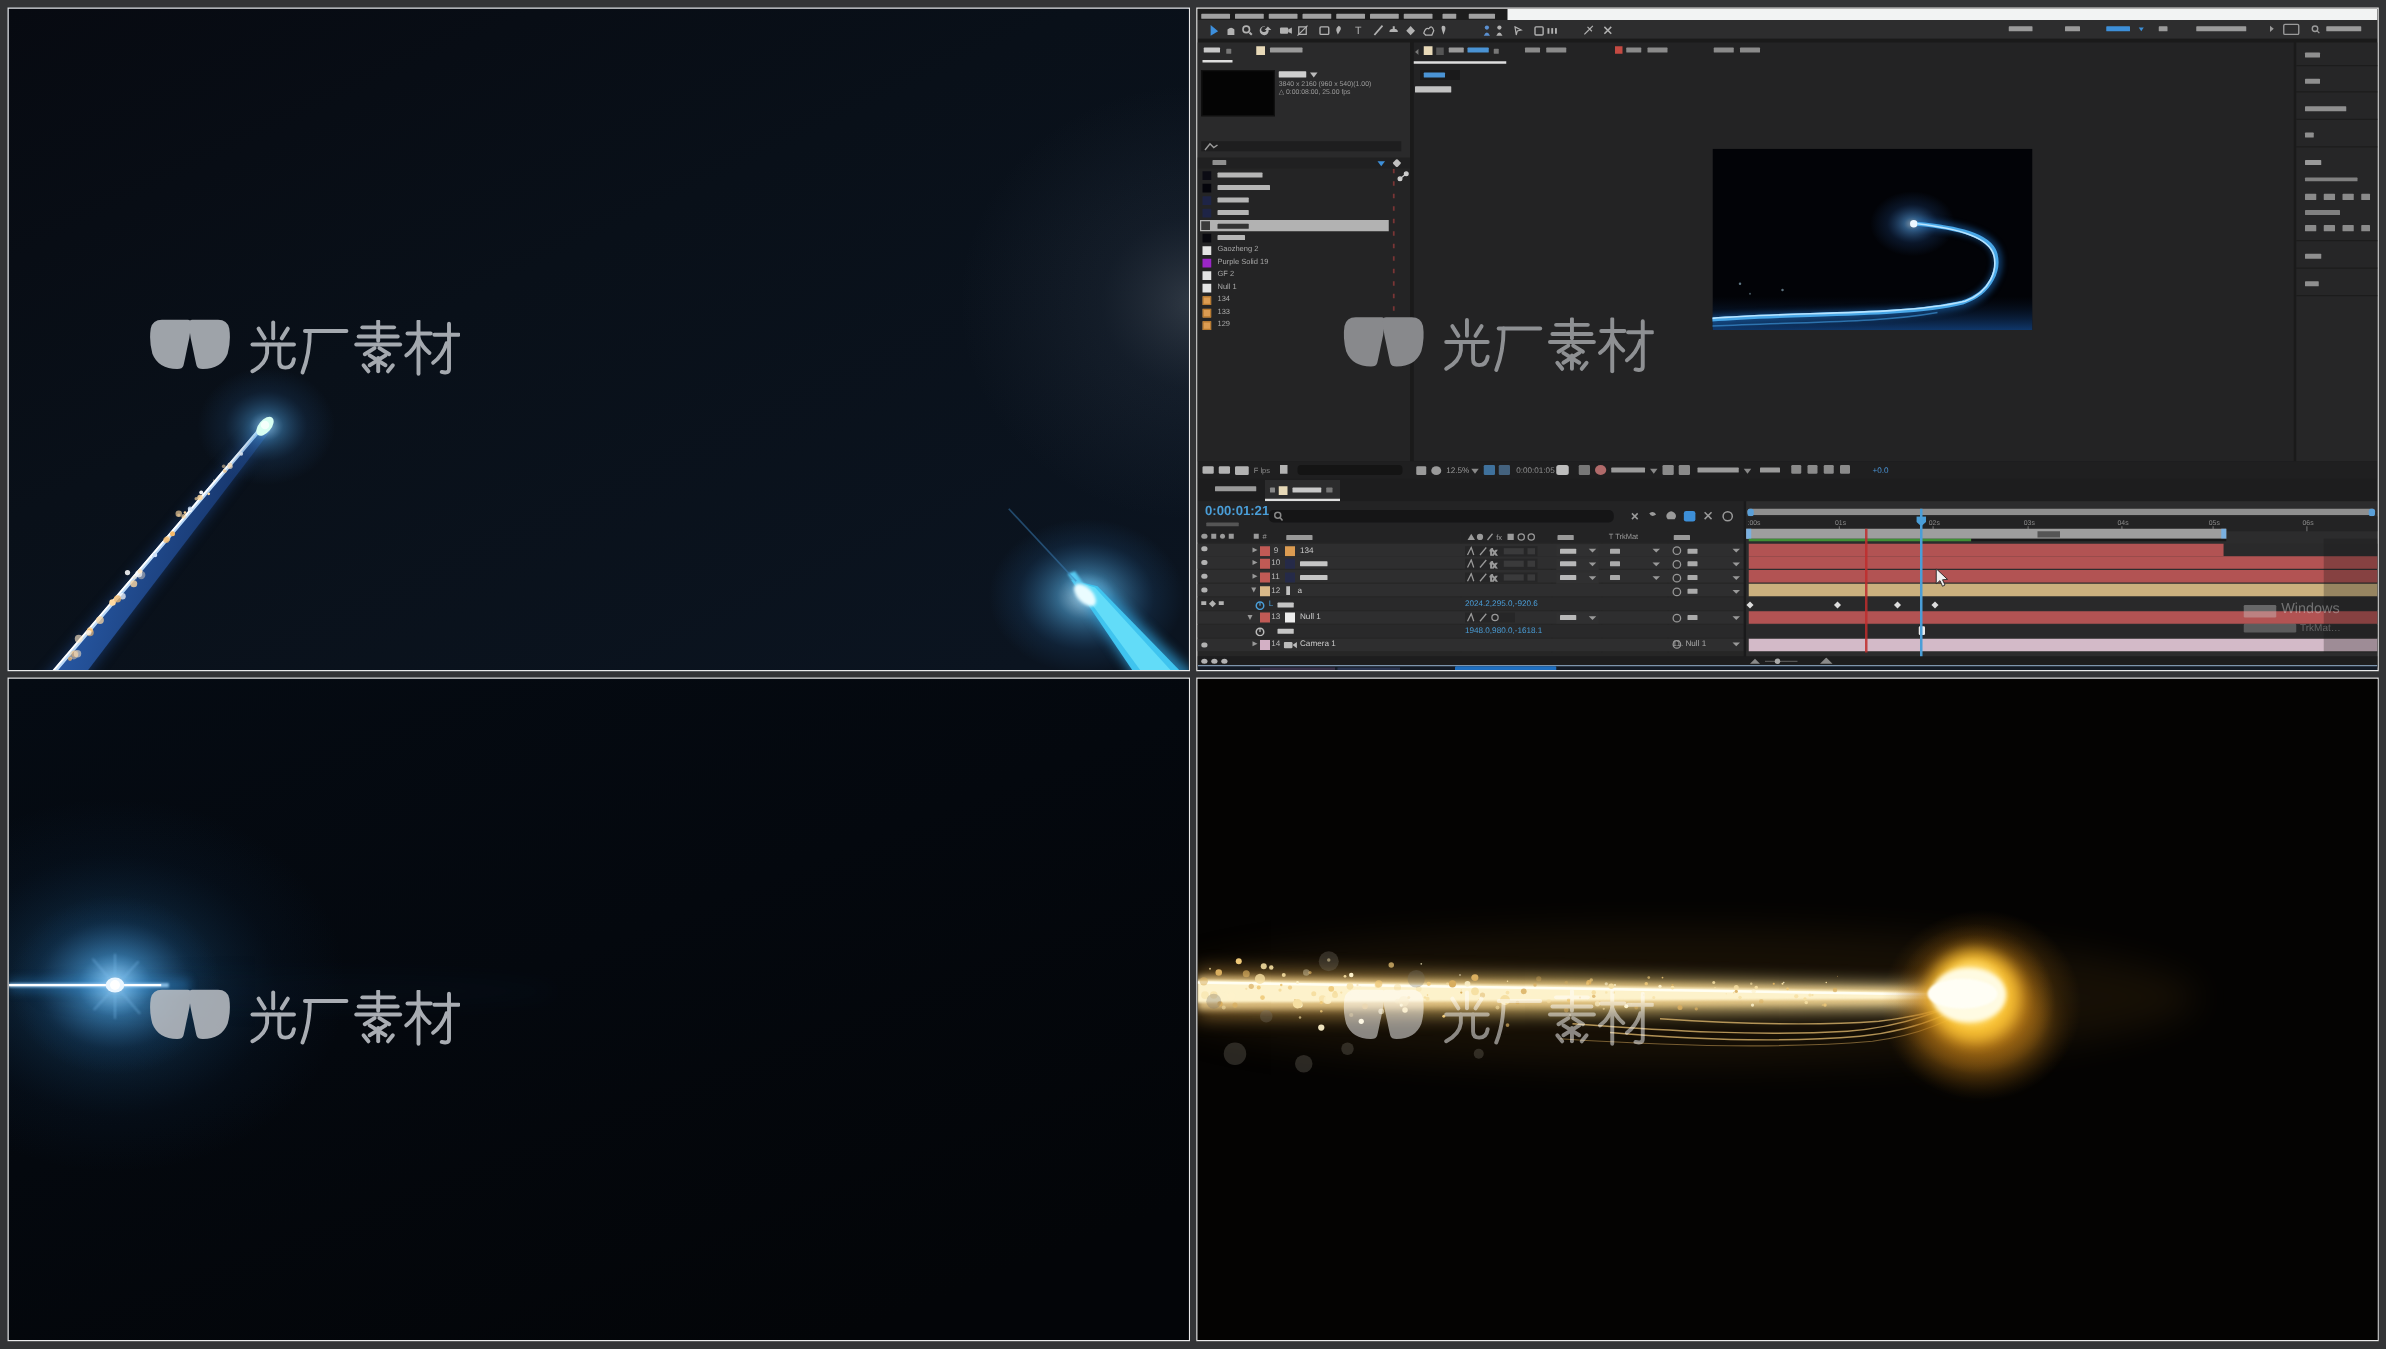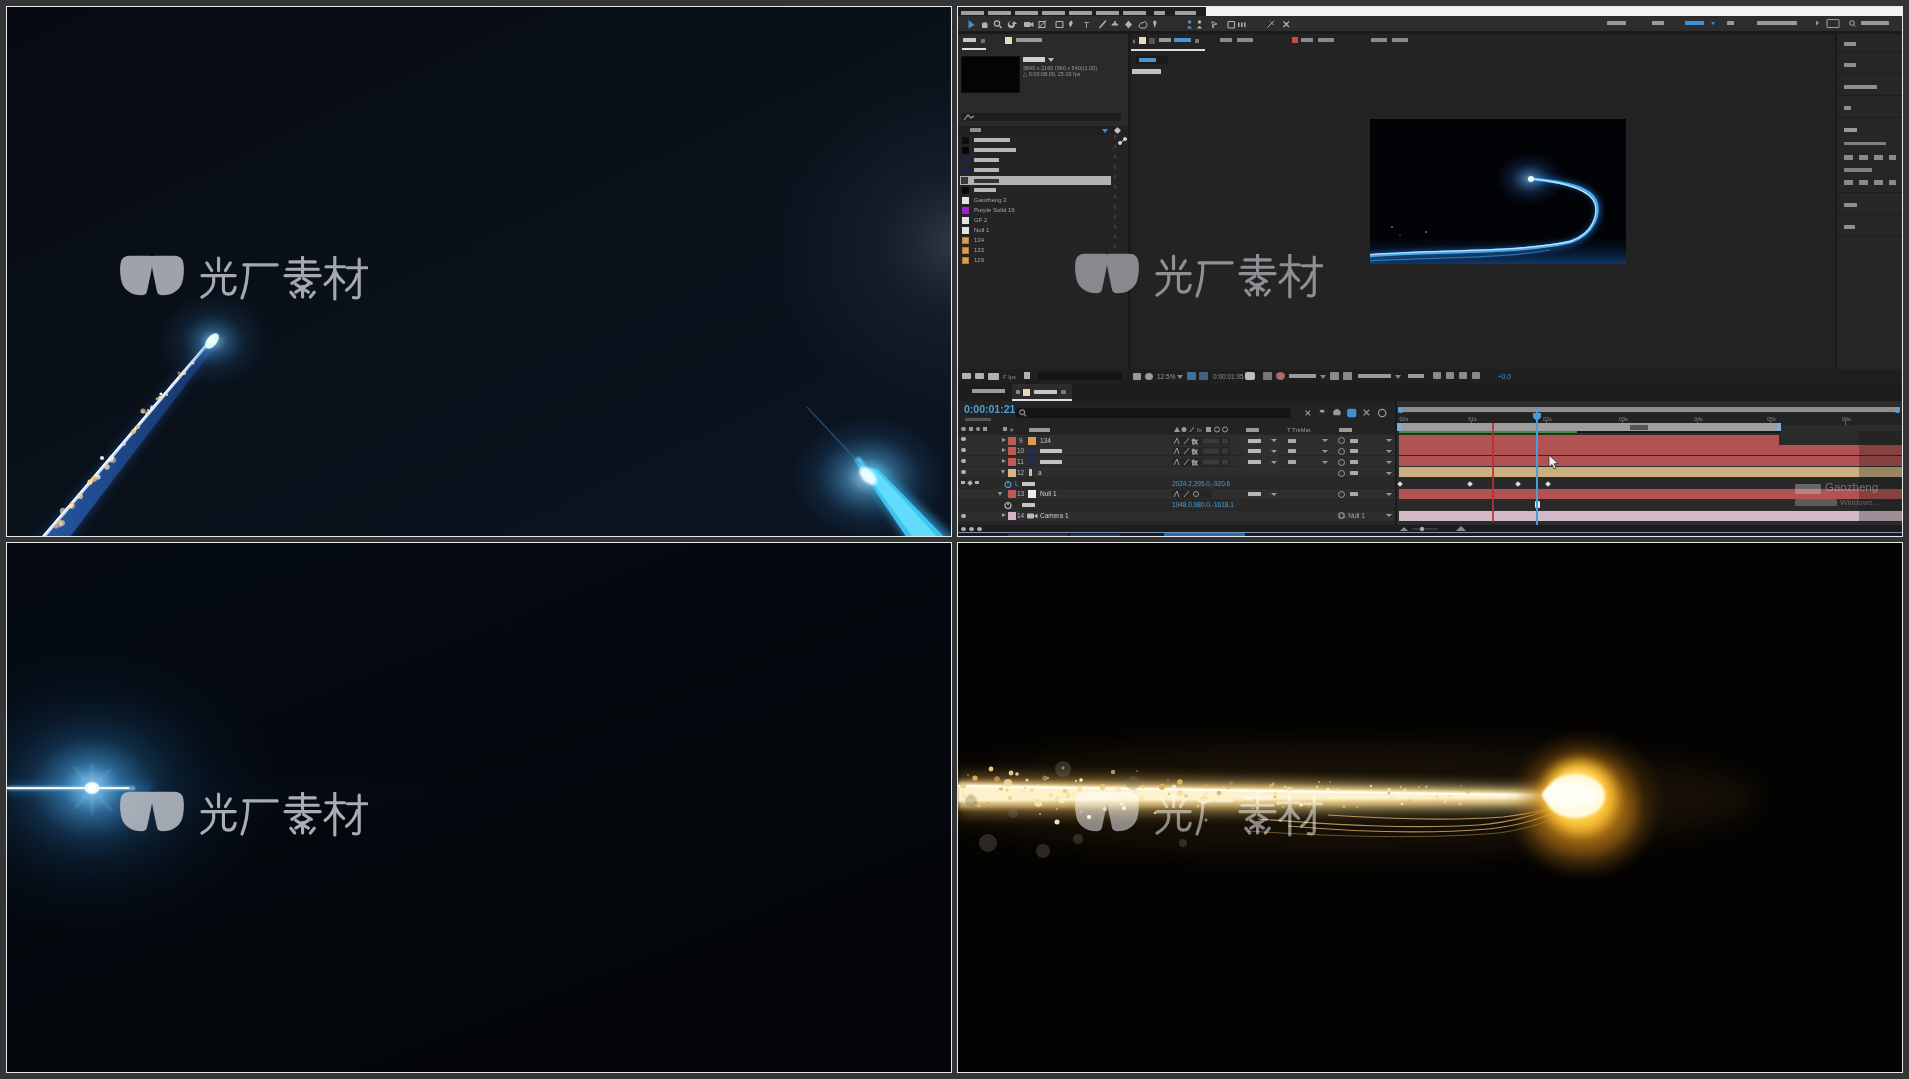--- a/index.html
+++ b/index.html
@@ -714,23 +714,23 @@
       </svg>
   </div>
   <div class="abs" style="left:197px;top:247px;color:#8e9093;z-index:4">
     <svg width="168" height="45" viewBox="0 0 172 46">
         <use href="#wmtext"></use>
       </svg>
   </div>
 
   <div id="actwin" style="z-index:5">
     <div class="abs" style="left:837px;top:477px;width:26px;height:10px;background:rgba(205,205,205,0.38);border-radius:1px"></div>
-    <div class="t" style="left:867px;top:476px;font-size:11.5px;color:rgba(215,215,215,0.42)">Gaozheng</div>
+    <div class="t" style="left:867px;top:476px;font-size:11.5px;color:rgba(215,215,215,0.42)">Windows</div>
     <div class="abs" style="left:837px;top:492px;width:42px;height:7px;background:rgba(195,195,195,0.33);border-radius:1px"></div>
-    <div class="t" style="left:882px;top:491.5px;font-size:8px;color:rgba(200,200,200,0.38)">Windows…</div>
+    <div class="t" style="left:882px;top:491.5px;font-size:8px;color:rgba(200,200,200,0.38)">TrkMat…</div>
   </div>
 
   <svg class="abs" style="left:590px;top:448px;z-index:6" width="12" height="16" viewBox="0 0 12 16">
     <path d="M1,0 L1,12 L4,9.5 L6,14 L8,13 L6,8.8 L10,8.5 Z" fill="#f0f0f0" stroke="#222" stroke-width="0.7"></path>
   </svg>
 </div>
 
 <div class="quad" id="q3">
 <svg class="abs" style="left:0;top:0" width="946" height="530" viewBox="0 0 946 530">
   <defs>

